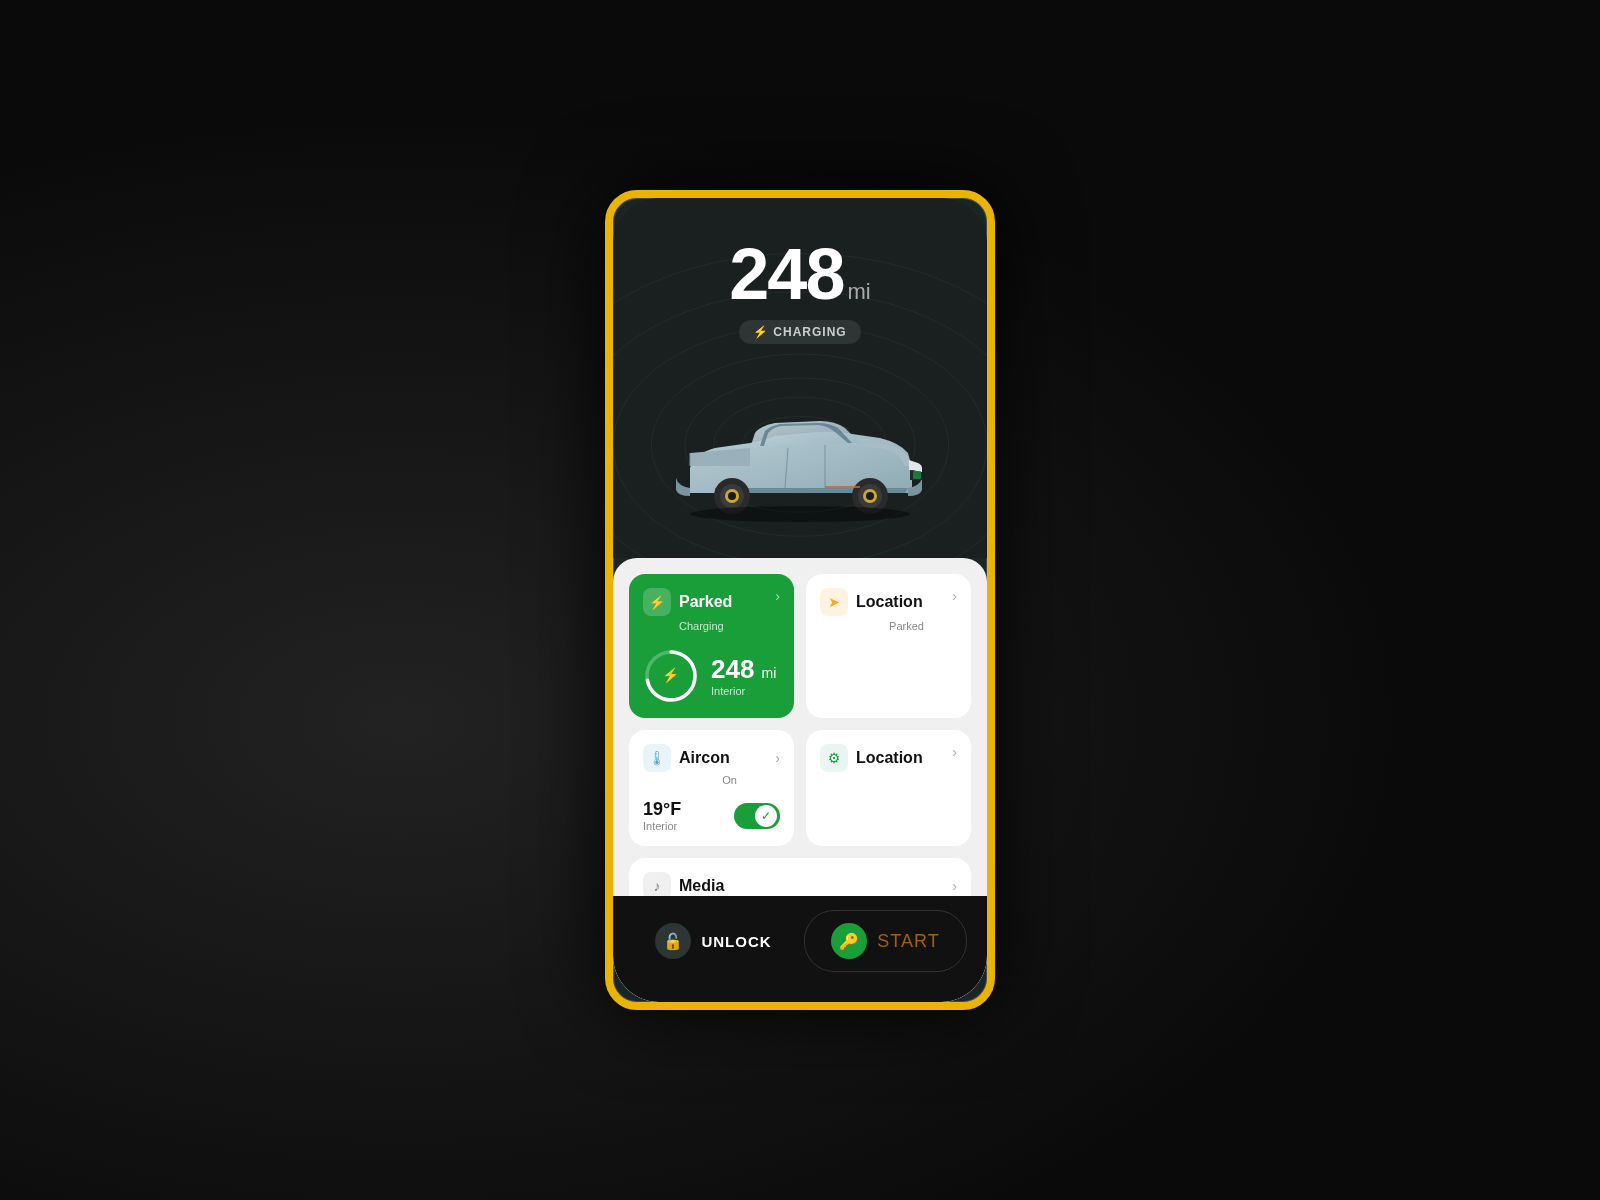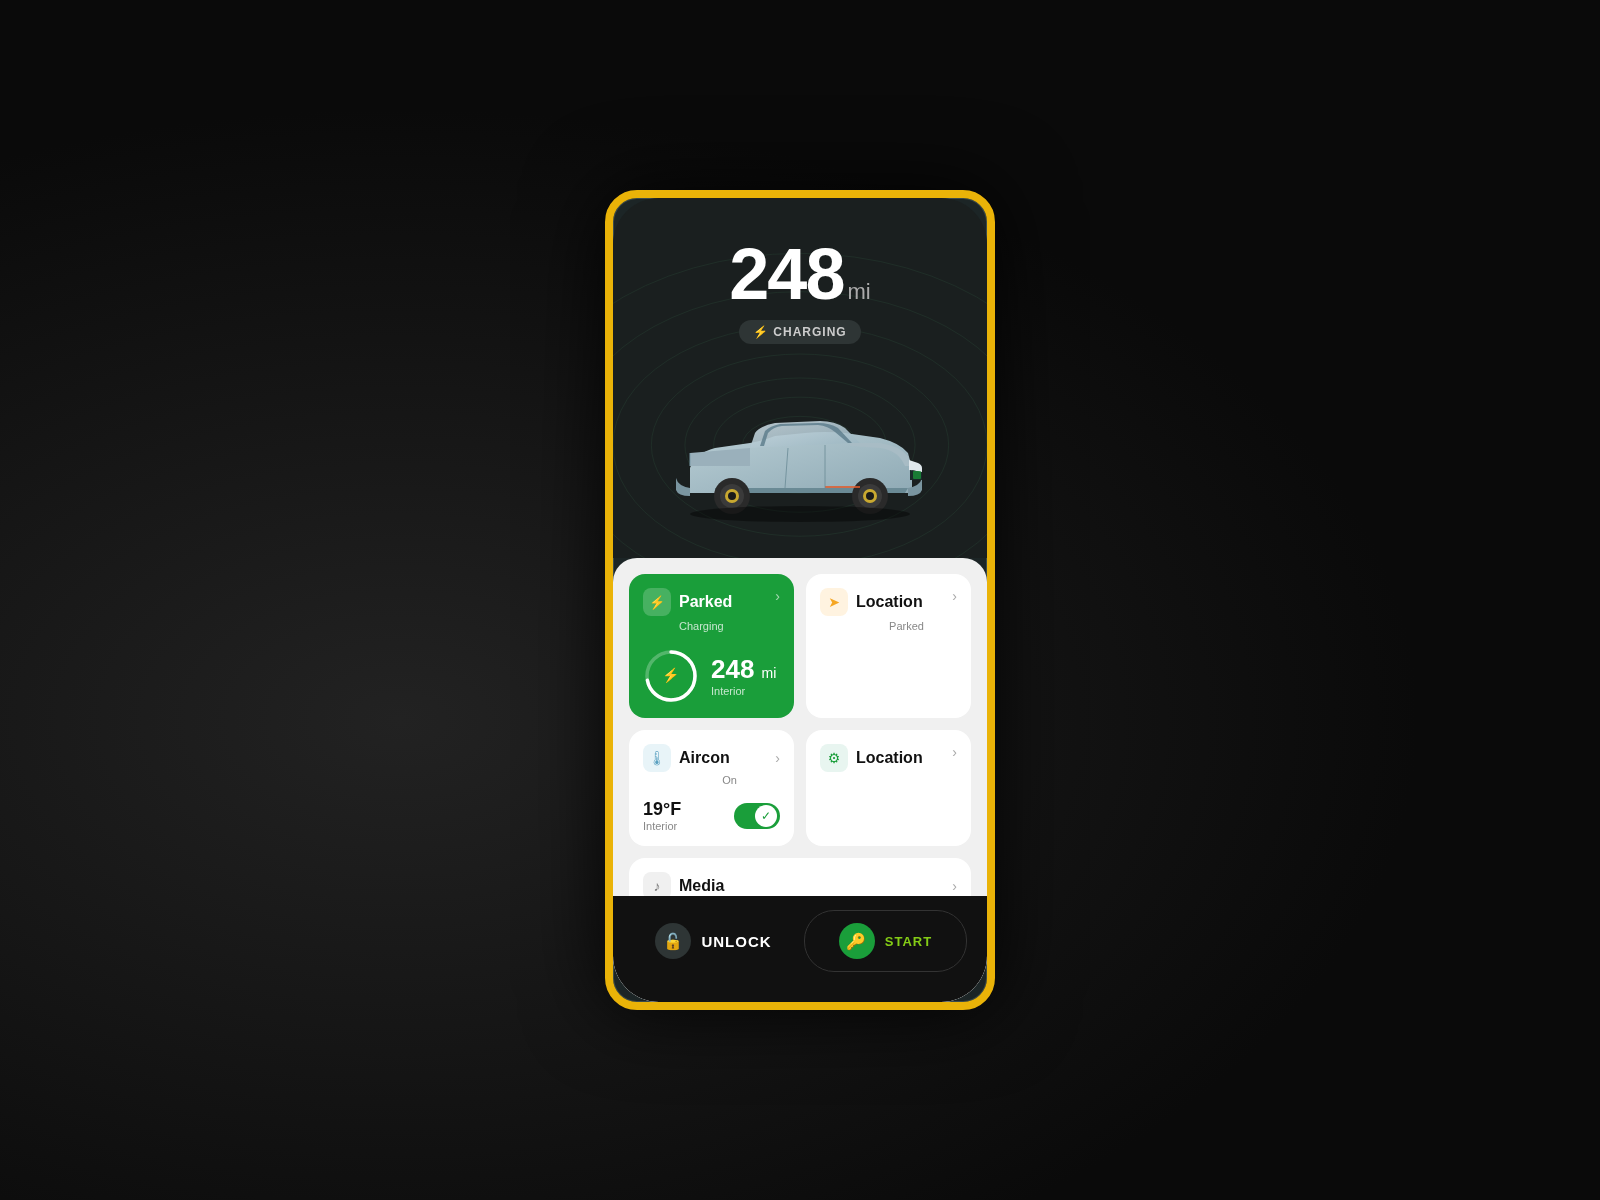--- a/index.html
+++ b/index.html
@@ -512,23 +512,23 @@
       height: 36px;
       background: #1a9e3a;
       border-radius: 50%;
       display: flex;
       align-items: center;
       justify-content: center;
       font-size: 16px;
     }
 
     .start-text {
-      font-size: 13px;
-      font-weight: 700;
-      color: #84cc16;
+      font-size: 18px;
+      font-weight: 400;
+      color: #a16207;
       letter-spacing: 1px;
     }
 
     .row-card-left {
       display: flex;
       align-items: center;
       gap: 8px;
     }
 
     .media-title {

